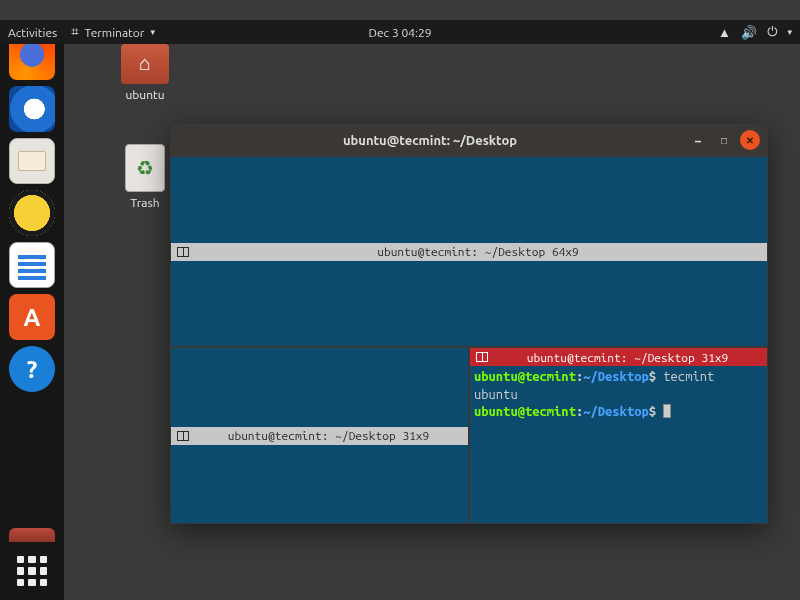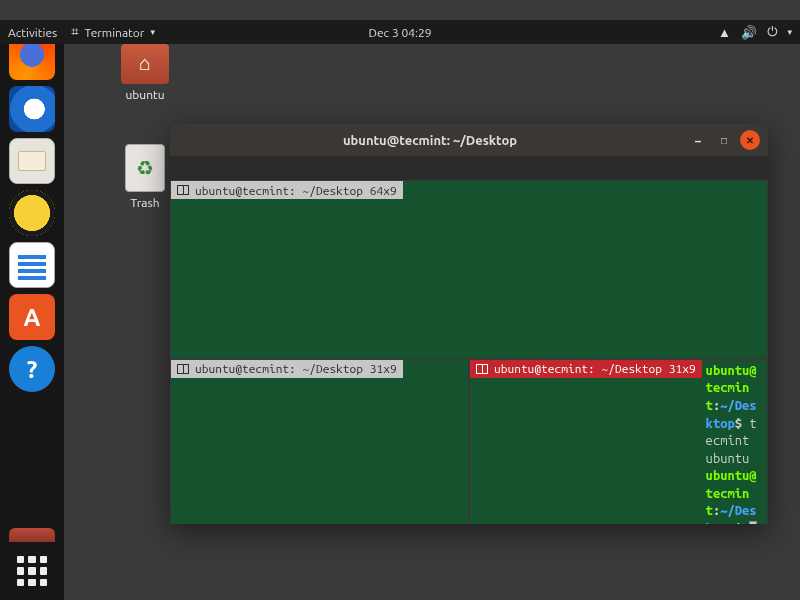--- a/index.html
+++ b/index.html
@@ -88,21 +88,20 @@
   .term-window {
     position: absolute;
     left: 170px; top: 124px;
     width: 598px; height: 400px;
     background: #2b2b2b;
     border-radius: 6px 6px 0 0;
     box-shadow: 0 8px 30px rgba(0,0,0,0.5);
     display: flex; flex-direction: column;
     z-index: 8;
     overflow: hidden;
-    gap: 24px;
   }
   .titlebar {
     height: 32px;
     background: #3b3734;
     display: flex; align-items: center;
     padding: 0 8px;
     color: #ddd;
     font-size: 13px;
     font-weight: bold;
   }
@@ -110,26 +109,27 @@
   .titlebar .wbtn { width: 20px; height: 20px; border-radius: 50%; margin-left: 6px; display:flex;align-items:center;justify-content:center; font-size:12px;color:#ddd;}
   .titlebar .wbtn.min::after{content:"–";}
   .titlebar .wbtn.max::after{content:"□";font-size:10px;}
   .titlebar .wbtn.close{ background:#e95420; color:#3a1505;}
   .titlebar .wbtn.close::after{content:"✕";font-size:10px;font-weight:bold;}
 
   .panes { flex:1; display:flex; flex-direction:column; }
   .pane-top { flex: 0 0 52%; display:flex; }
   .pane-row { flex: 1; display:flex; }
   .pane {
-    background: #14532d;
+    background: #0c4a6e;
     color: #ccc;
     font-family: "Ubuntu Mono","DejaVu Sans Mono",monospace;
     font-size: 13px;
-    display:flex;flex-direction:row;
+    display:flex;flex-direction:column;
     border: 1px solid #383838;
+    justify-content: center;
   }
   .pane-row .pane { flex: 1; }
   .pane-top .pane { flex: 1; }
   .pane-tab {
     height: 18px;
     background: #c7c7c7;
     color: #2b2b2b;
     font-size: 12px;
     display:flex; align-items:center;
     padding: 0 6px;

